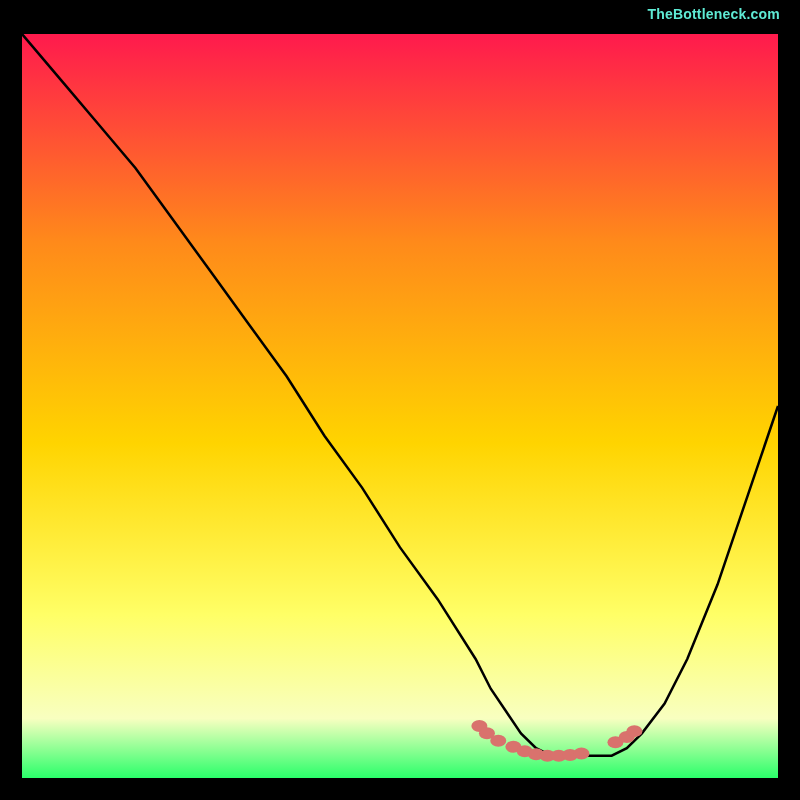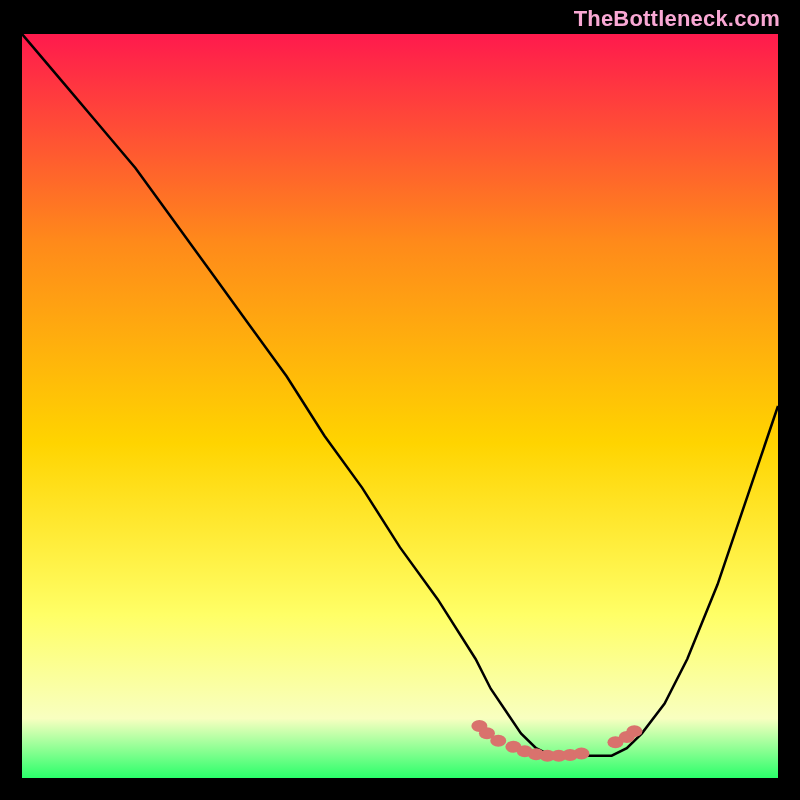--- a/index.html
+++ b/index.html
@@ -8,23 +8,23 @@
     width: 800px;
     height: 800px;
     background: #000;
     position: relative;
   }
   .watermark {
     position: absolute;
     top: 6px;
     right: 20px;
     font-family: Arial, Helvetica, sans-serif;
-    font-size: 22px;
+    font-size: 14px;
     font-weight: 600;
-    color: #f9a8d4;
+    color: #5eead4;
     letter-spacing: 0.2px;
   }
   .plot-frame {
     position: absolute;
     left: 22px;
     top: 34px;
     width: 756px;
     height: 744px;
   }
   svg { display: block; }

